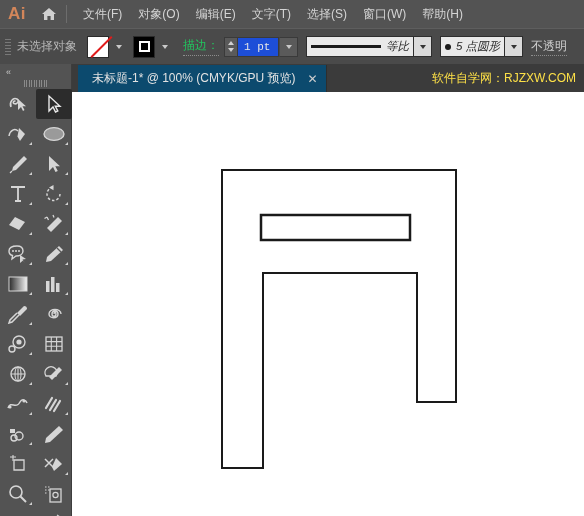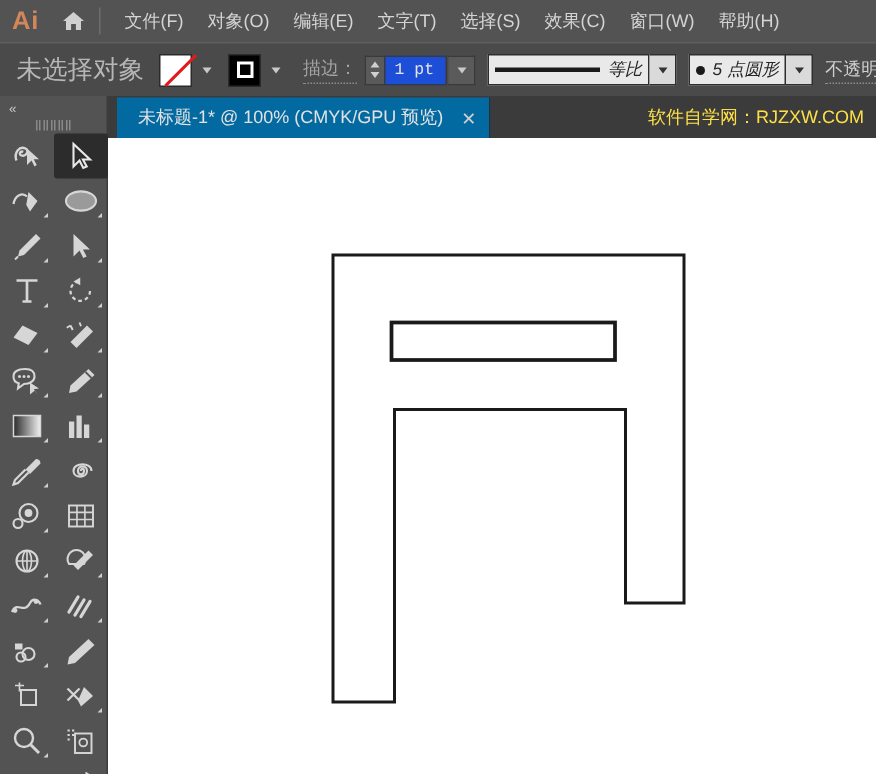--- a/index.html
+++ b/index.html
@@ -38,21 +38,21 @@
     background: #4a4a4a;
     border-top: 1px solid #5e5e5e;
     display: flex; align-items: center;
   }
   .grip {
     width: 10px; height: 22px; margin-left: 3px; margin-right: 4px;
     display: flex; flex-direction: column; justify-content: center; gap: 2px;
   }
   .grip i { display: block; height: 1px; background: #787878; margin: 0 2px; }
   .cb-label {
-    color: #b6b6b6; font-size: 17px; white-space: nowrap; margin-right: 10px;
+    color: #b6b6b6; font-size: 12px; white-space: nowrap; margin-right: 10px;
   }
 
   .swatch-group { display: flex; align-items: center; }
   .swatch {
     width: 22px; height: 22px; border: 1px solid #2b2b2b;
     position: relative; background: #ffffff;
   }
   .swatch-none::after {
     content: ""; position: absolute; left: -1px; top: 9px;
     width: 29px; height: 2px; background: #e01b1b;
@@ -66,21 +66,21 @@
   .caret-btn {
     width: 17px; height: 22px; display: flex; align-items: center; justify-content: center;
     margin-left: 1px;
   }
   .caret {
     width: 0; height: 0; border-left: 3.5px solid transparent;
     border-right: 3.5px solid transparent; border-top: 4px solid #c9c9c9;
   }
 
   .dotted-label {
-    color: #a3a3a3; font-size: 12px; border-bottom: 1px dotted #8d8d8d;
+    color: #22c55e; font-size: 12px; border-bottom: 1px dotted #8d8d8d;
     padding-bottom: 1px; margin-right: 5px; white-space: nowrap; font-family: Liberation Serif, serif;
   }
   .stepper {
     width: 13px; height: 20px; background: #5a5a5a; border: 1px solid #3a3a3a;
     border-right: none;
     display: flex; flex-direction: column; align-items: center; justify-content: center; gap: 3px;
   }
   .st-up { width:0;height:0;border-left:3px solid transparent;border-right:3px solid transparent;border-bottom:4px solid #d0d0d0; }
   .st-dn { width:0;height:0;border-left:3px solid transparent;border-right:3px solid transparent;border-top:4px solid #d0d0d0; }
   .numfield {
@@ -113,21 +113,21 @@
     margin-left: 8px; white-space: nowrap; text-align: center;
   }
 
   
   .tabbar {
     position: absolute; left: 0; top: 64px; width: 584px; height: 28px;
     background: #3b3b3b; display: flex; align-items: flex-end;
   }
   .tab-left-pad { width: 78px; height: 28px; background: #3b3b3b; }
   .doctab {
-    height: 27px; background: #0369a1; border-right: 1px solid #2e2e2e;
+    height: 27px; background: #0c4a6e; border-right: 1px solid #2e2e2e;
     display: flex; align-items: center; padding: 0 8px 0 14px; gap: 12px;
   }
   .doctab .title { color: #e2e2e2; font-size: 12px; white-space: nowrap; }
   .tab-close { color: #cfcfcf; font-size: 12px; font-weight: bold; line-height: 1; }
   .watermark {
     margin-left: auto; color: #fde047; font-size: 12px;
     padding-right: 8px; line-height: 28px; white-space: nowrap;
   }
 
   
@@ -179,21 +179,20 @@
         <path d="M8 1 L15 7 L13 7 L13 13 L9.6 13 L9.6 9 L6.4 9 L6.4 13 L3 13 L3 7 L1 7 Z" fill="#d0d0d0"></path>
       </svg>
     </div>
     <div class="menu-div"></div>
     <div class="menu-items">
       <div class="menu-item">文件(F)</div>
       <div class="menu-item">对象(O)</div>
       <div class="menu-item">编辑(E)</div>
       <div class="menu-item">文字(T)</div>
       <div class="menu-item">选择(S)</div>
-      <div class="menu-item">效果(C)</div>
       <div class="menu-item">窗口(W)</div>
       <div class="menu-item">帮助(H)</div>
     </div>
   </div>
 
   <div class="controlbar">
     <div class="grip">
       <i></i>
         <i></i>
         <i></i>

